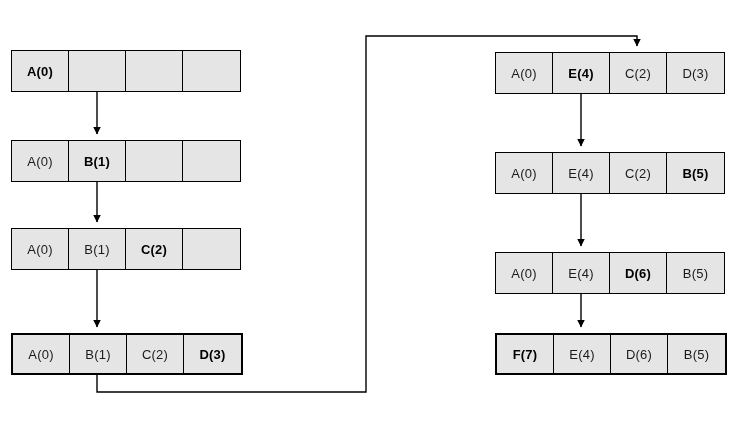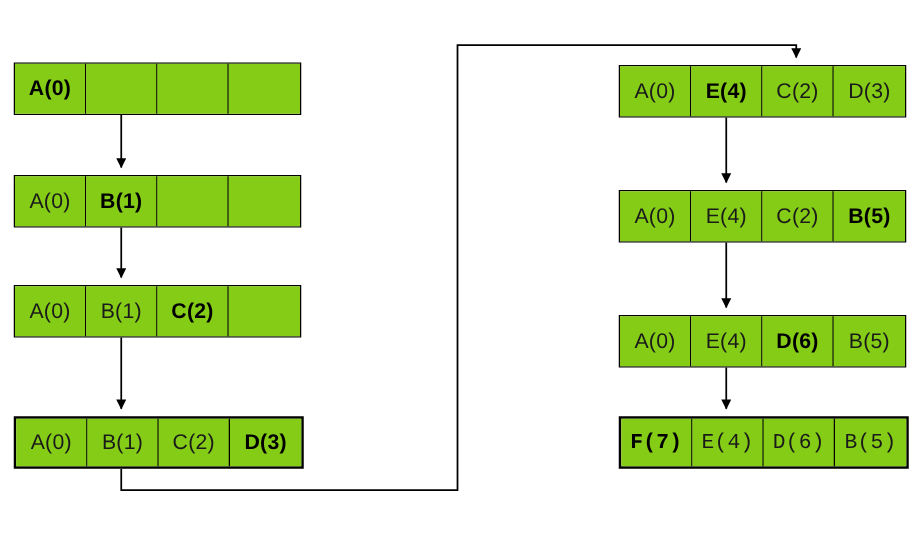--- a/index.html
+++ b/index.html
@@ -29,24 +29,24 @@
   .array.thick {
     border: 2px solid #000000;
   }
   .cell {
     box-sizing: border-box;
     width: 57px;
     height: 40px;
     display: flex;
     align-items: center;
     justify-content: center;
-    font-size: 17px;
+    font-size: 13px;
     color: #1a1a1a;
     letter-spacing: 0.2px;
-    background: #84cc16;
+    background: #e5e5e5;
     border-right: 1px solid #000000;
     white-space: nowrap;
   }
   .array.thick .cell {
     height: 38px;
   }
   .cell:last-child {
     border-right: none;
   }
   .cell.bold {
@@ -131,20 +131,20 @@
     <div class="cell bold">B(5)</div>
   </div>
 
   <div class="array thin" style="left:495px; top:252px;">
     <div class="cell">A(0)</div>
     <div class="cell">E(4)</div>
     <div class="cell bold">D(6)</div>
     <div class="cell">B(5)</div>
   </div>
 
-  <div class="array thick" style="left:495px; top:333px;font-family:Liberation Mono, monospace;">
+  <div class="array thick" style="left:495px; top:333px;">
     <div class="cell bold">F(7)</div>
     <div class="cell">E(4)</div>
     <div class="cell">D(6)</div>
     <div class="cell">B(5)</div>
   </div>
 
 </div>
 
 </body></html>

